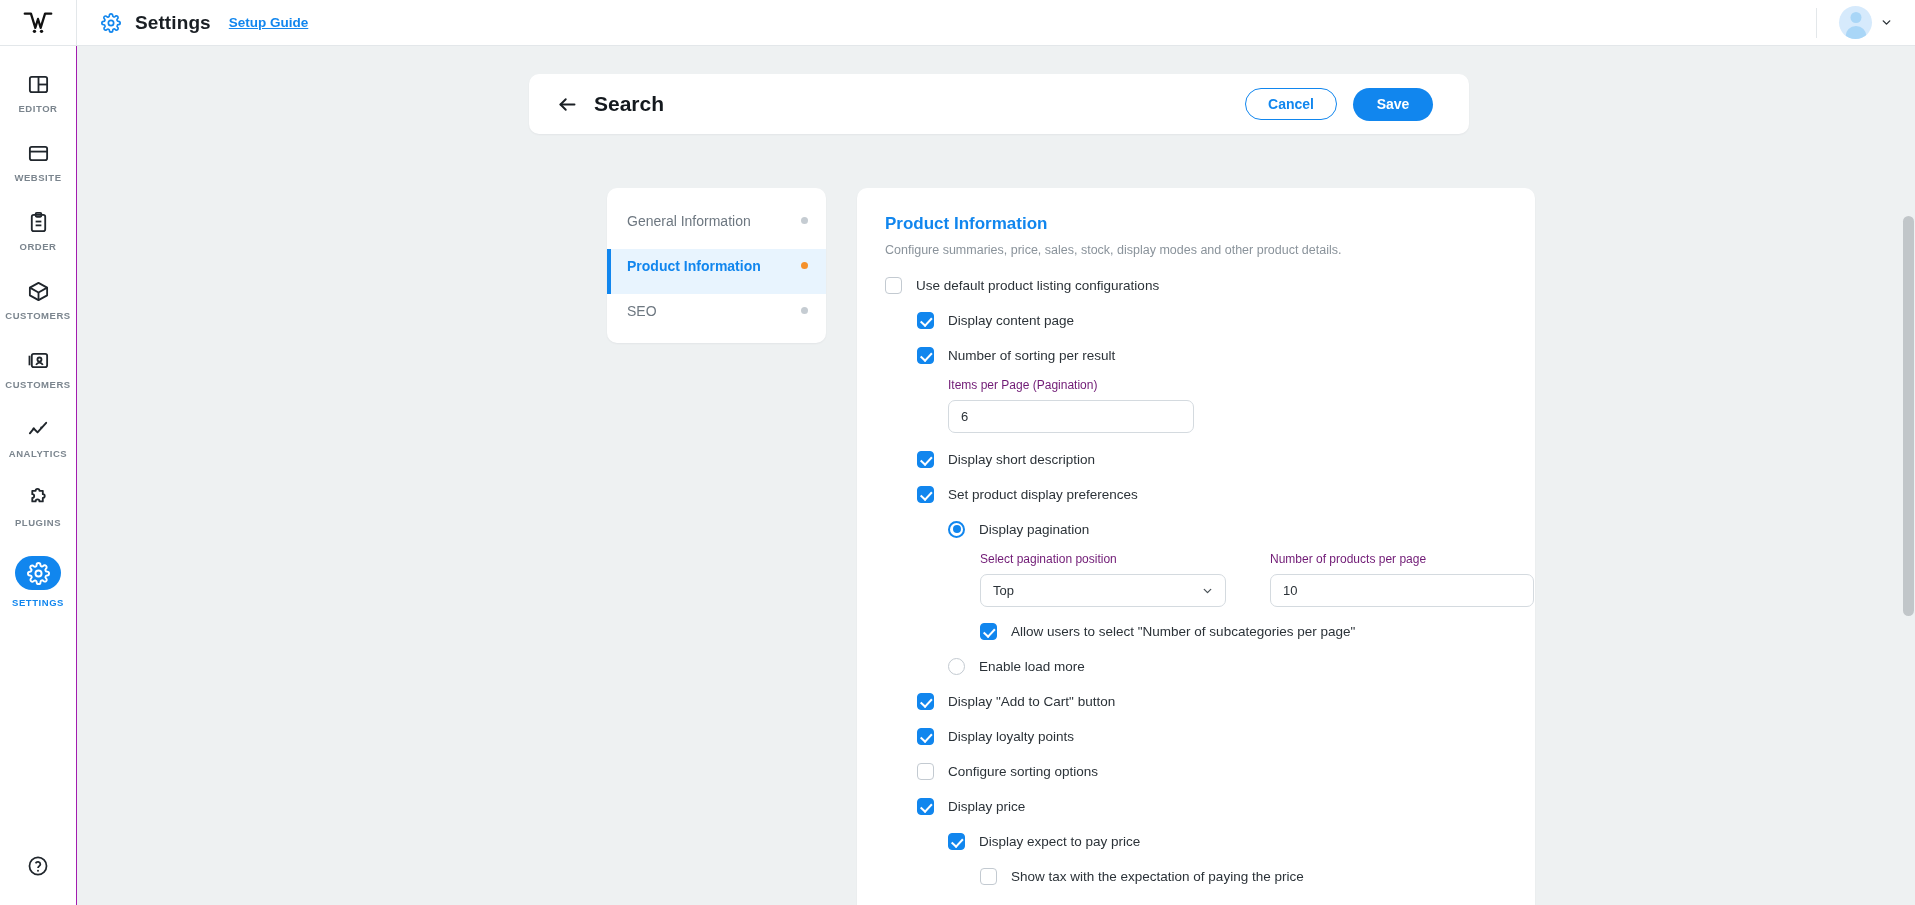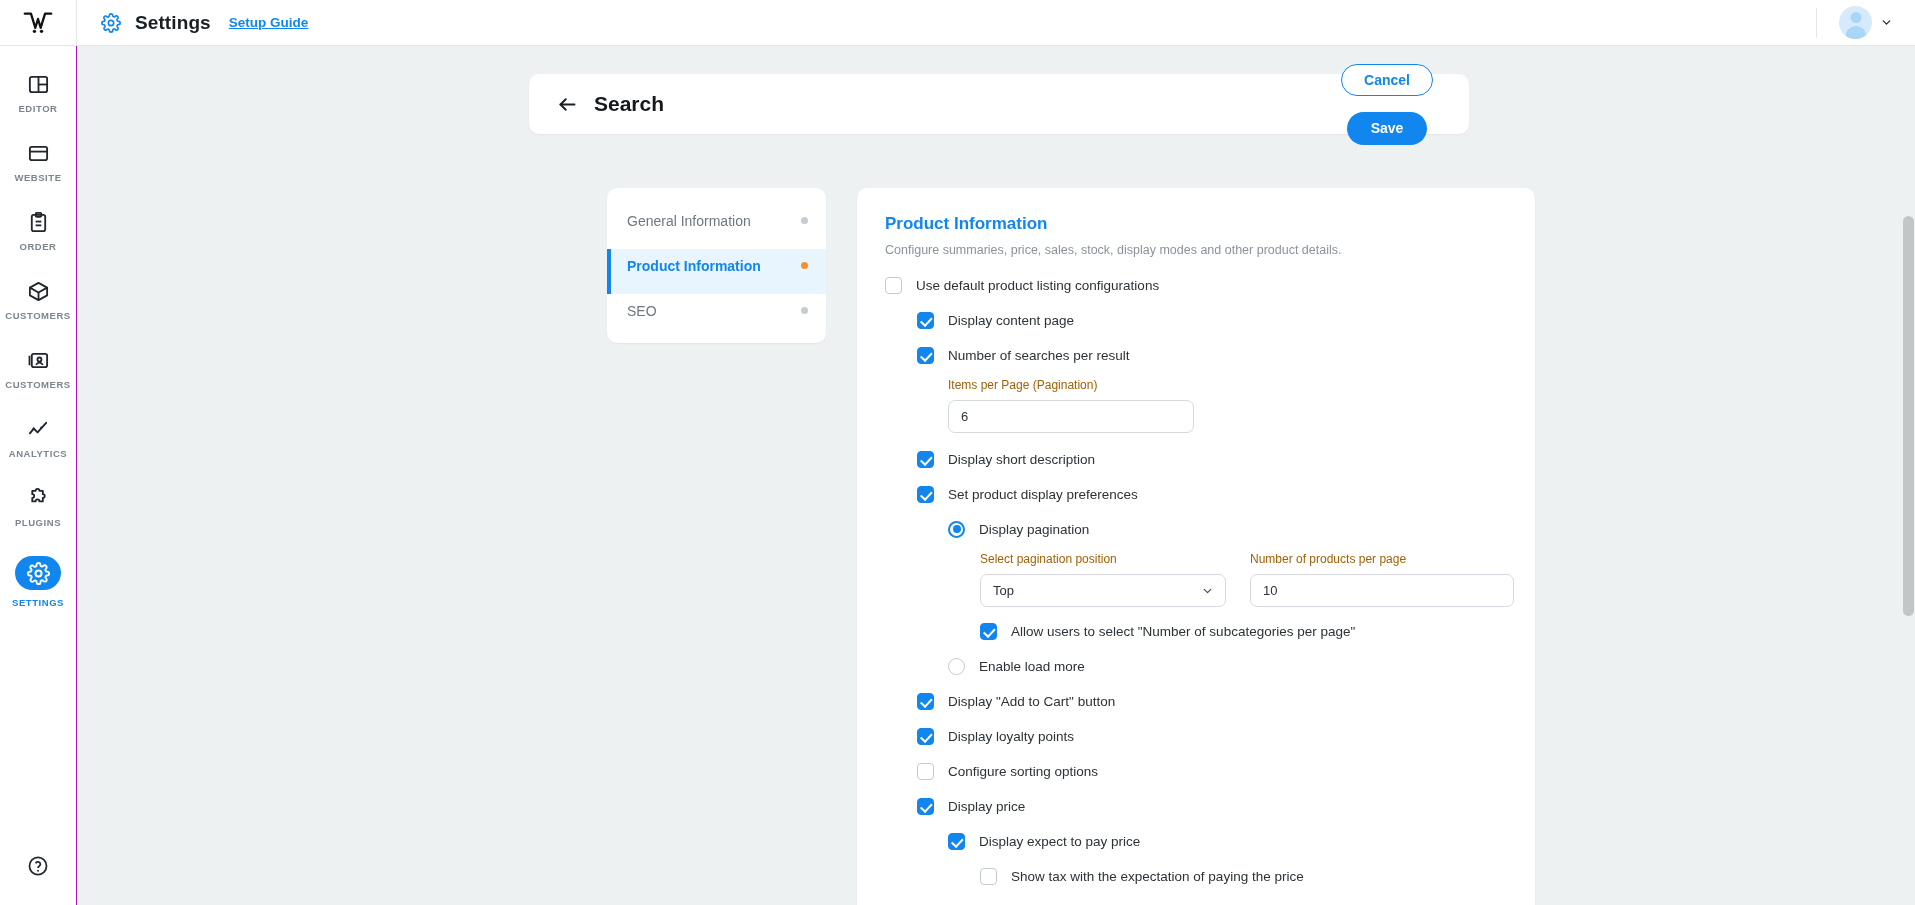--- a/index.html
+++ b/index.html
@@ -99,21 +99,21 @@
   .header-card {
     position: absolute; left: 452px; top: 28px;
     width: 940px; height: 60px;
     background: #ffffff; border-radius: 10px;
     display: flex; align-items: center;
     padding: 0 36px 0 28px;
     box-shadow: 0 1px 2px rgba(16,24,40,.05);
   }
   .back-arrow { width: 21px; height: 21px; color: #1a1f24; cursor:pointer; display:block; }
   .page-title { font-size: 21px; font-weight: 700; color: #14191e; margin-left: 16px; }
-  .hdr-btns { margin-left: auto; display: flex; align-items: center; gap: 16px; flex-direction: column; }
+  .hdr-btns { margin-left: auto; display: flex; align-items: center; gap: 16px; }
   .btn {
     border-radius: 20px; font-size: 14px; font-weight: 600;
     cursor: pointer; display:flex; align-items:center; justify-content:center;
   }
   .btn-cancel {
     width: 92px; height: 32px;
     background: #ffffff; color: #1186ee;
     border: 1.5px solid #1186ee;
   }
   .btn-save {
@@ -189,29 +189,29 @@
   }
   .rdo.on { border-color: #1186ee; border-width: 2px; }
   .rdo.on::after {
     content:''; position:absolute; left:50%; top:50%;
     width: 8px; height: 8px; border-radius:50%;
     background:#1186ee; transform: translate(-50%,-50%);
   }
   .row-lab { font-size: 13.5px; color: #2b3238; margin-left: 14px; }
 
   .field-lab {
-    font-size: 12px; color: #a16207; margin-bottom: 8px;
+    font-size: 12px; color: #701a75; margin-bottom: 8px;
   }
   .fld-block { margin-bottom: 16px; }
   .inp {
     height: 33px; border: 1px solid #d4dadf; border-radius: 7px;
     background: #fff; display: flex; align-items: center;
     padding: 0 12px; font-size: 13px; color: #2b3238;
   }
-  .two-col { display: flex; gap: 24px; }
+  .two-col { display: flex; gap: 44px; }
   .sel-wrap { position: relative; }
   .sel-chev {
     position: absolute; right: 12px; top: 50%;
     transform: translateY(-50%); width: 13px; height: 13px;
     color: #4a5258; pointer-events: none; display:block;
   }
 
   
   .page-scroll {
     position: absolute; right: 0; top: 46px;
@@ -375,21 +375,21 @@
         <span class="row-lab">Use default product listing configurations</span>
       </div>
 
       <div class="row ind1">
         <span class="cbx on"></span>
         <span class="row-lab">Display content page</span>
       </div>
 
       <div class="row ind1 tight">
         <span class="cbx on"></span>
-        <span class="row-lab">Number of searches per result</span>
+        <span class="row-lab">Number of sorting per result</span>
       </div>
 
       <div class="fld-block ind2">
         <div class="field-lab">Items per Page (Pagination)</div>
         <div class="inp" style="width:246px;">6</div>
       </div>
 
       <div class="row ind1">
         <span class="cbx on"></span>
         <span class="row-lab">Display short description</span>

